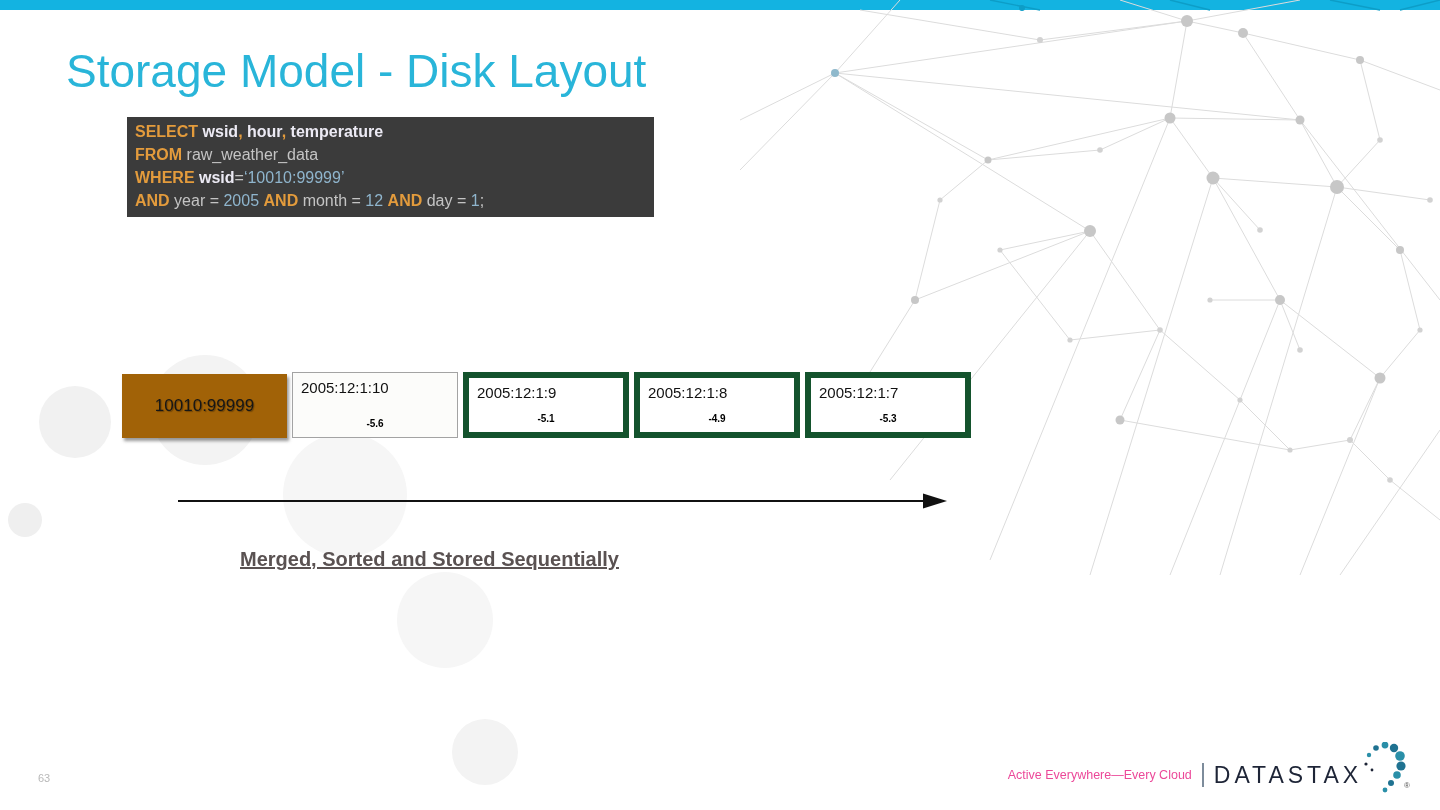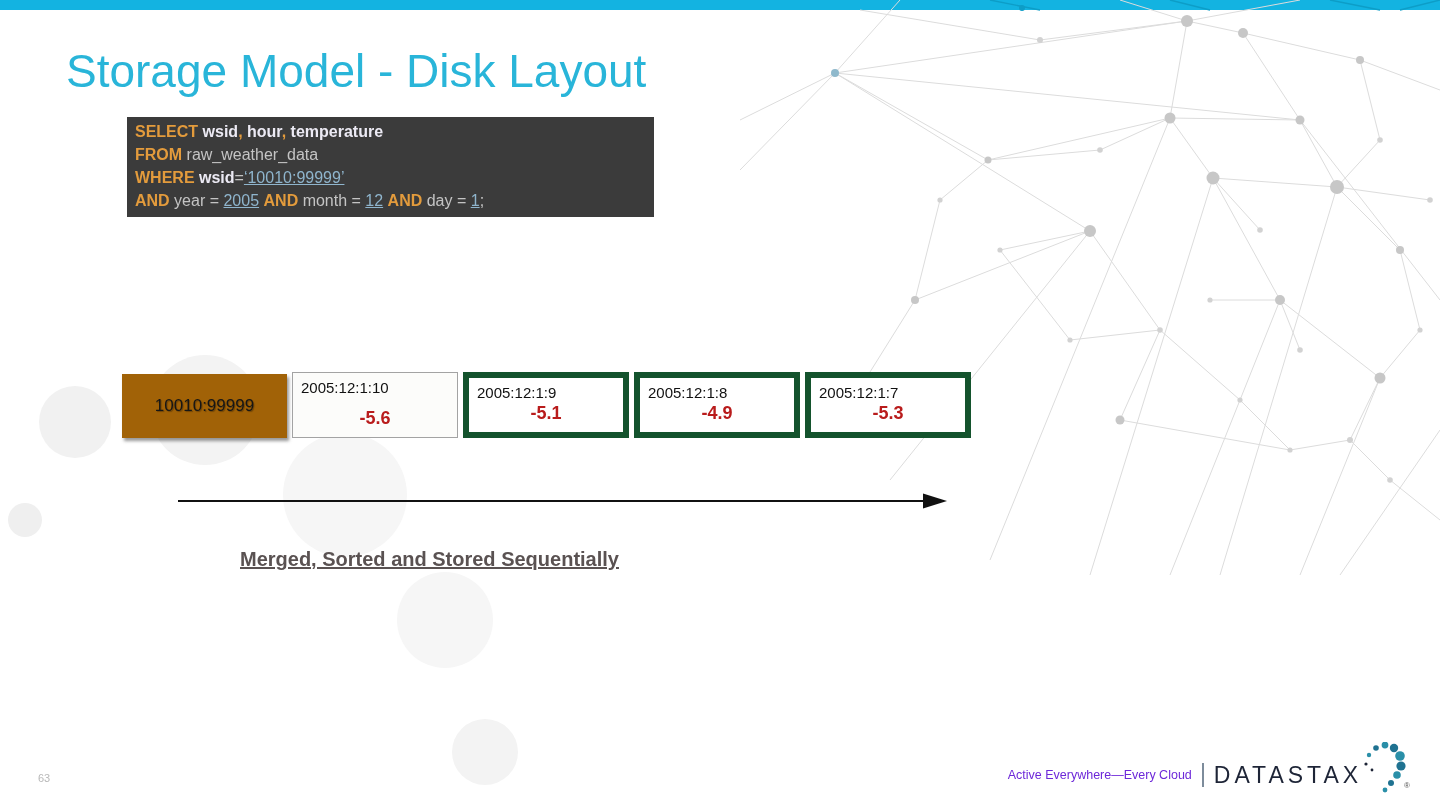--- a/index.html
+++ b/index.html
@@ -23,47 +23,47 @@
   .title { position:absolute; left:66px; top:44px; margin:0; z-index:4;
     font-size:46px; font-weight:400; color:var(--title-color,#29b5d9);
     letter-spacing:0px; white-space:nowrap; }
 
   .code-block { position:absolute; left:127px; top:117px; width:527px; z-index:4;
     box-sizing:border-box; background:var(--code-bg,#3b3b3b); padding:3px 10px 5px 8px; }
   .code-line { font-size:16px; line-height:23px; white-space:pre; color:#c4c4c4; }
   .tok-kw    { color:var(--kw,#e39b3c);  font-weight:bold; }
   .tok-id    { color:var(--id,#eceaf4);  font-weight:bold; }
   .tok-plain { color:var(--plain,#c4c4c4); font-weight:normal; }
-  .tok-lit   { color:var(--lit,#8fb5cd); font-weight:normal;text-decoration:underline; }
+  .tok-lit   { color:var(--lit,#8fb5cd); font-weight:normal; }
 
   .partition-box { position:absolute; left:122px; top:374px; width:165px; height:64px;
     background:#a16207; z-index:4; display:flex; align-items:center; justify-content:center;
     box-shadow:2px 3px 3px rgba(70,70,70,0.55); }
   .partition-box span { font-size:17px; color:#161616;
     text-shadow:1px 1px 1px rgba(0,0,0,0.3); }
 
   .cells { position:absolute; left:292px; top:372px; display:flex; gap:5px; z-index:4; }
   .cell { width:166px; height:66px; box-sizing:border-box; background:#ffffff; position:relative; }
   .cell.light { border:1px solid #a3a3a3; background:#fcfcfa; }
   .cell.dark  { border:6px solid #14532d; }
   .cell-ts  { position:absolute; top:6px; left:8px; font-size:15px; color:#111111; }
   .cell-val { position:absolute; bottom:8px; left:0; width:100%; text-align:center;
-    font-size:18px; font-weight:bold; color:#b91c1c; }
+    font-size:10px; font-weight:bold; color:#000000; }
 
   .arrow { position:absolute; left:175px; top:490px; z-index:4; }
 
   .caption { position:absolute; left:240px; top:548px; z-index:4;
     font-size:20px; font-weight:bold; color:#5a5252;text-decoration:underline; }
 
   .page-number { position:absolute; left:38px; top:772px; z-index:4;
     font-size:11px; color:#b8b8b8; }
 
   .footer-right { position:absolute; right:30px; top:752px; height:46px; z-index:4;
     display:flex; align-items:center; }
-  .tagline { font-size:12.5px; color:#6d28d9; margin-right:10px; white-space:nowrap; }
+  .tagline { font-size:12.5px; color:#ec4899; margin-right:10px; white-space:nowrap; }
   .brand-divider { width:2px; height:24px; background:#7d8c9b; margin-right:10px; }
   .wordmark { font-size:23px; font-weight:normal; letter-spacing:4px;
     color:var(--brand-navy,#1e2537); line-height:1; }
   .dots { margin-left:-2px; margin-top:-10px; }
   .reg { font-size:8px; color:#555555; align-self:flex-end; margin-bottom:8px; margin-left:-2px; }
 </style>
 </head>
 <body style="--accent: #13b3e1; --title-color: #29b5d9; --code-bg: #3b3b3b; --kw: #e39b3c; --id: #eceaf4; --plain: #c4c4c4; --lit: #8fb5cd; --brand-navy: #1e2537;">
 
 <div class="bg-circle bgc1"></div>

